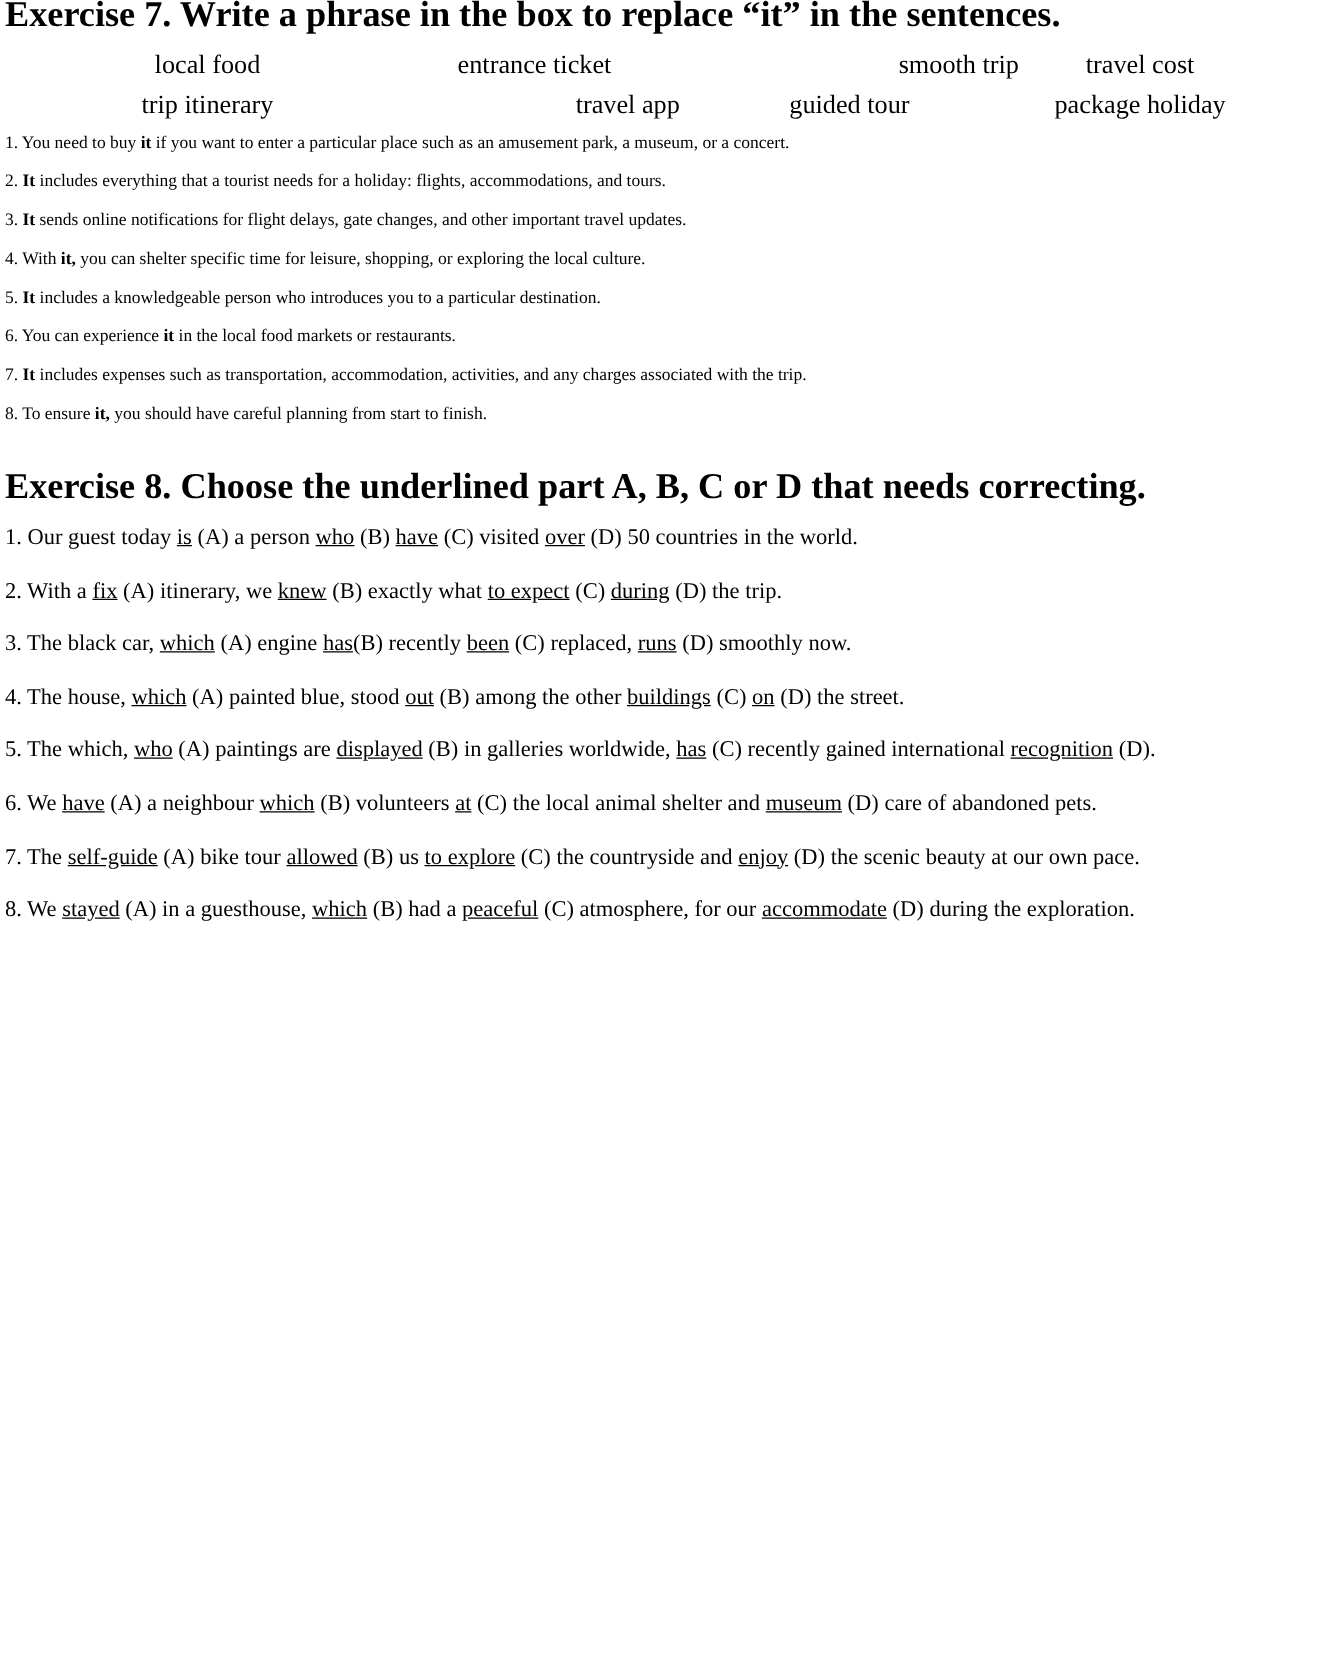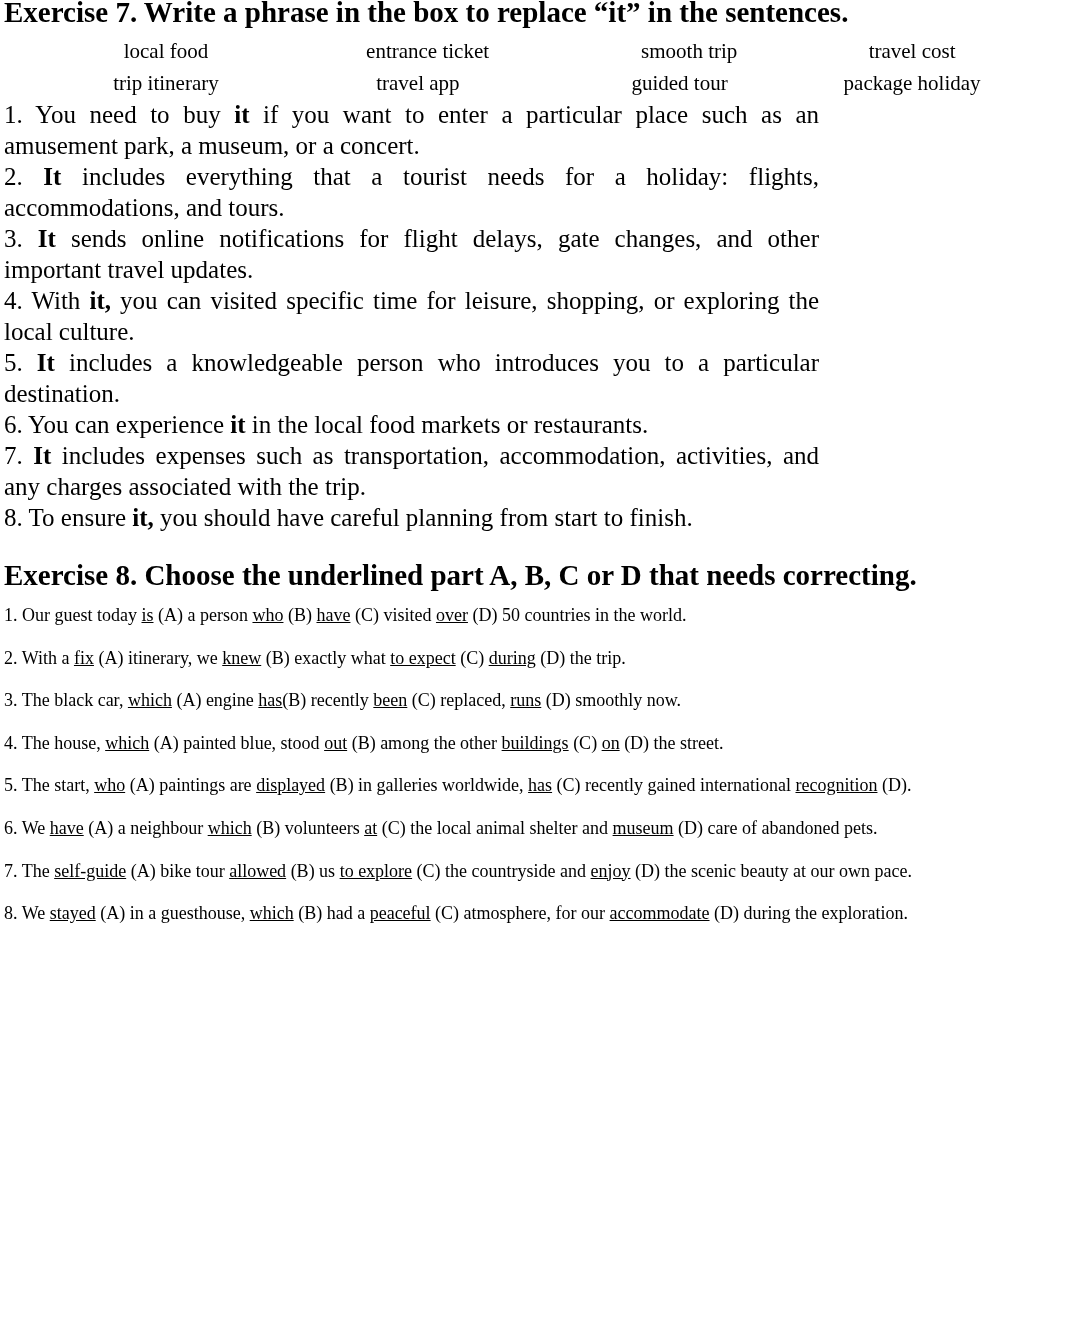--- a/index.html
+++ b/index.html
@@ -54,31 +54,31 @@
     width: 100%;
     font-size: 21px;
     line-height: 32px;
     white-space: nowrap;
   }
   .wb-cell {
     text-align: center;
   }
   .wb-c1 { width: 26%; }
   .wb-c2 { width: 28%; }
-  .wb-c3 { width: 26%; }
+  .wb-c3 { width: 26%; text-align: right; }
   .wb-c4 { width: 20%; }
 
   
   .ex7-list {
     margin: 0;
     padding: 0 250px 0 4px;
     box-sizing: border-box;
   }
   .ex7-item {
-    font-size: 25px;
+    font-size: 14px;
     line-height: 31px;
     text-align: justify;
     text-align-last: left;
     margin: 0;
     padding: 0;
   }
 
   
   .ex8-list {
     margin: 0;
@@ -121,37 +121,37 @@
         <span class="wb-cell wb-c3">travel app</span>
         <span class="wb-cell wb-c2">guided tour</span>
         <span class="wb-cell wb-c4">package holiday</span>
       </div>
     </div>
 
     <div class="ex7-list" id="ex7-list">
         <p class="ex7-item"><span>1.</span><span> You need to buy </span><b>it</b><span> if you want to enter a particular place such as an amusement park, a museum, or a concert.</span></p>
         <p class="ex7-item"><span>2.</span><span> </span><b>It</b><span> includes everything that a tourist needs for a holiday: flights, accommodations, and tours.</span></p>
         <p class="ex7-item"><span>3.</span><span> </span><b>It</b><span> sends online notifications for flight delays, gate changes, and other important travel updates.</span></p>
-        <p class="ex7-item"><span>4.</span><span> With </span><b>it,</b><span> you can visited specific time for leisure, shopping, or exploring the local culture.</span></p>
+        <p class="ex7-item"><span>4.</span><span> With </span><b>it,</b><span> you can shelter specific time for leisure, shopping, or exploring the local culture.</span></p>
         <p class="ex7-item"><span>5.</span><span> </span><b>It</b><span> includes a knowledgeable person who introduces you to a particular destination.</span></p>
         <p class="ex7-item"><span>6.</span><span> You can experience </span><b>it</b><span> in the local food markets or restaurants.</span></p>
         <p class="ex7-item"><span>7.</span><span> </span><b>It</b><span> includes expenses such as transportation, accommodation, activities, and any charges associated with the trip.</span></p>
         <p class="ex7-item"><span>8.</span><span> To ensure </span><b>it,</b><span> you should have careful planning from start to finish.</span></p>
       </div>
   </div>
 
   <div>
 
     <p class="ex-heading" id="ex8-heading">Exercise 8. Choose the underlined part A, B, C or D that needs correcting.</p>
 
     <div class="ex8-list" id="ex8-list">
         <p class="ex8-item"><span>1.</span><span> Our guest today </span><u>is</u><span> (A) a person </span><u>who</u><span> (B) </span><u>have</u><span> (C) visited </span><u>over</u><span> (D) 50 countries in the world.</span></p>
         <p class="ex8-item"><span>2.</span><span> With a </span><u>fix</u><span> (A) itinerary, we </span><u>knew</u><span> (B) exactly what </span><u>to expect</u><span> (C) </span><u>during</u><span> (D) the trip.</span></p>
         <p class="ex8-item"><span>3.</span><span> The black car, </span><u>which</u><span> (A) engine </span><u>has</u><span>(B) recently </span><u>been</u><span> (C) replaced, </span><u>runs</u><span> (D) smoothly now.</span></p>
         <p class="ex8-item"><span>4.</span><span> The house, </span><u>which</u><span> (A) painted blue, stood </span><u>out</u><span> (B) among the other </span><u>buildings</u><span> (C) </span><u>on</u><span> (D) the street.</span></p>
-        <p class="ex8-item"><span>5.</span><span> The start, </span><u>who</u><span> (A) paintings are </span><u>displayed</u><span> (B) in galleries worldwide, </span><u>has</u><span> (C) recently gained international </span><u>recognition</u><span> (D).</span></p>
+        <p class="ex8-item"><span>5.</span><span> The which, </span><u>who</u><span> (A) paintings are </span><u>displayed</u><span> (B) in galleries worldwide, </span><u>has</u><span> (C) recently gained international </span><u>recognition</u><span> (D).</span></p>
         <p class="ex8-item"><span>6.</span><span> We </span><u>have</u><span> (A) a neighbour </span><u>which</u><span> (B) volunteers </span><u>at</u><span> (C) the local animal shelter and </span><u>museum</u><span> (D) care of abandoned pets.</span></p>
         <p class="ex8-item"><span>7.</span><span> The </span><u>self-guide</u><span> (A) bike tour </span><u>allowed</u><span> (B) us </span><u>to explore</u><span> (C) the countryside and </span><u>enjoy</u><span> (D) the scenic beauty at our own pace.</span></p>
         <p class="ex8-item"><span>8.</span><span> We </span><u>stayed</u><span> (A) in a guesthouse, </span><u>which</u><span> (B) had a </span><u>peaceful</u><span> (C) atmosphere, for our </span><u>accommodate</u><span> (D) during the exploration.</span></p>
       </div>
   </div>
 
 </div>
 
 </body></html>

